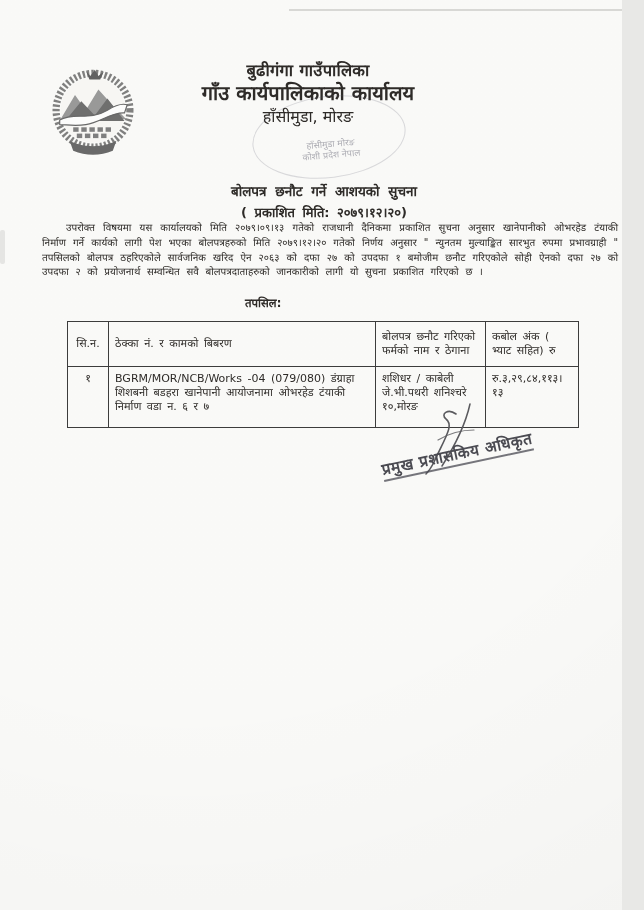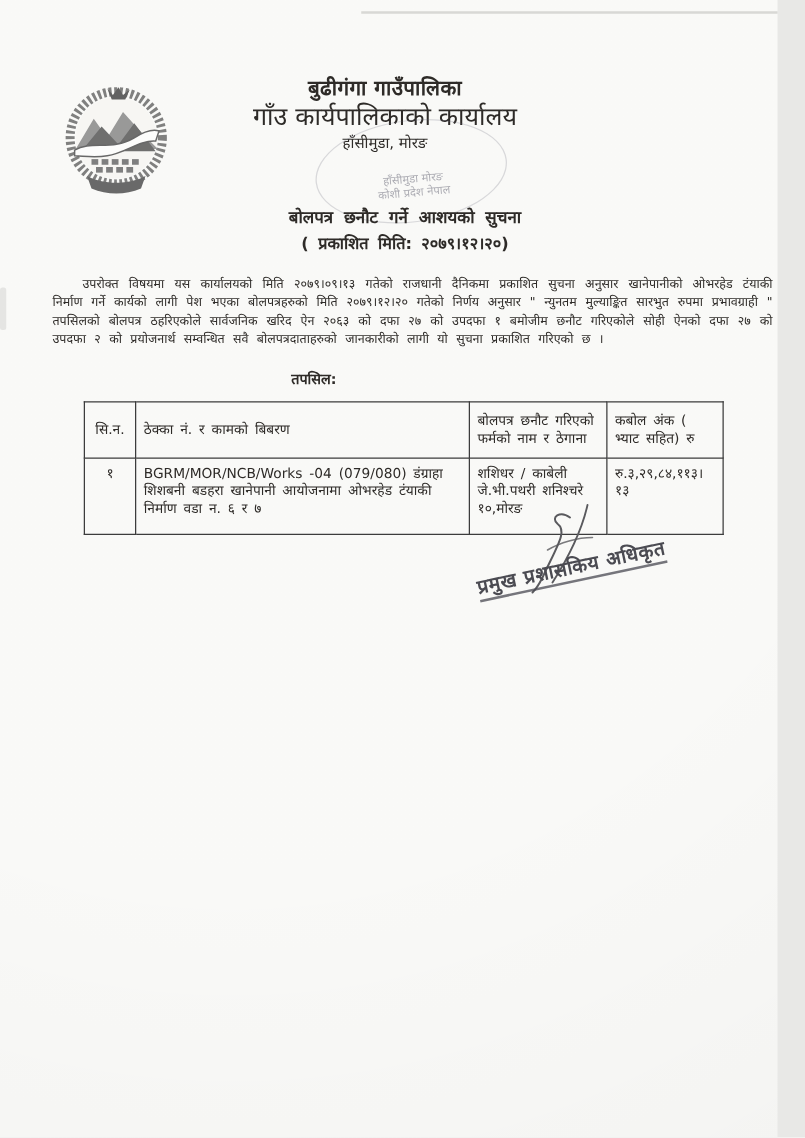--- a/index.html
+++ b/index.html
@@ -15,37 +15,37 @@
     color:var(--ink,#2e2b28);
   }
   
   .scan-line-top{position:absolute;top:9px;left:289px;width:353px;height:2px;background:#c6c6c3;opacity:.65;}
   .scan-smudge-left{position:absolute;top:230px;left:0;width:5px;height:34px;background:rgba(60,60,60,.10);border-radius:2px;}
   
   .emblem{position:absolute;left:48px;top:64px;width:90px;height:96px;opacity:.88;}
   
   .header{position:absolute;left:308px;top:62px;transform:translateX(-50%);width:340px;text-align:center;line-height:1.12;}
   .header .muni{font-size:16.5px;font-weight:bold;letter-spacing:.3px;}
-  .header .office{font-size:20px;font-weight:400;margin-top:2px;}
-  .header .addr{font-size:12px;margin-top:3px;}
+  .header .office{font-size:20px;font-weight:700;margin-top:2px;}
+  .header .addr{font-size:16px;margin-top:3px;}
   .header .addr2{font-size:12px;margin-top:1px;}
   
   .seal-ring{position:absolute;left:252px;top:96px;width:152px;height:80px;border:1px solid rgba(100,100,120,.22);border-radius:50%;transform:rotate(-7deg);}
   .faint-stamp{position:absolute;left:276px;top:139px;transform:rotate(-5deg);color:rgba(95,95,112,.5);font-size:9px;line-height:11px;text-align:center;width:110px;}
   
-  .title-block{position:absolute;left:324px;top:164px;transform:translateX(-50%);text-align:center;width:380px;}
+  .title-block{position:absolute;left:324px;top:182px;transform:translateX(-50%);text-align:center;width:380px;}
   .title-block .t1{font-size:13.5px;font-weight:bold;word-spacing:4px;}
   .title-block .t2{font-size:13px;font-weight:bold;margin-top:3px;word-spacing:3px;}
   
   .body-par{
     position:absolute;left:42px;top:221px;width:576px;
     font-size:10px;line-height:14.8px;text-align:justify;text-indent:24px;
     word-spacing:3.5px;
   }
-  .tapasil{position:absolute;left:233px;top:295px;font-size:11.5px;font-weight:600;}
+  .tapasil{position:absolute;left:245px;top:295px;font-size:11.5px;font-weight:600;}
   
   table.notice{
     position:absolute;left:67px;top:321px;width:511px;
     border-collapse:collapse;table-layout:fixed;
     font-size:11px;line-height:14px;
   }
   table.notice td{border:1.4px solid var(--table-border,#3c3c3c);padding:3px 6px;vertical-align:middle;word-spacing:2px;}
   table.notice tr.hdr td{height:38px;}
   table.notice tr.row td{height:52px;vertical-align:top;padding-top:5px;}
   td.c-sn{text-align:center;}

